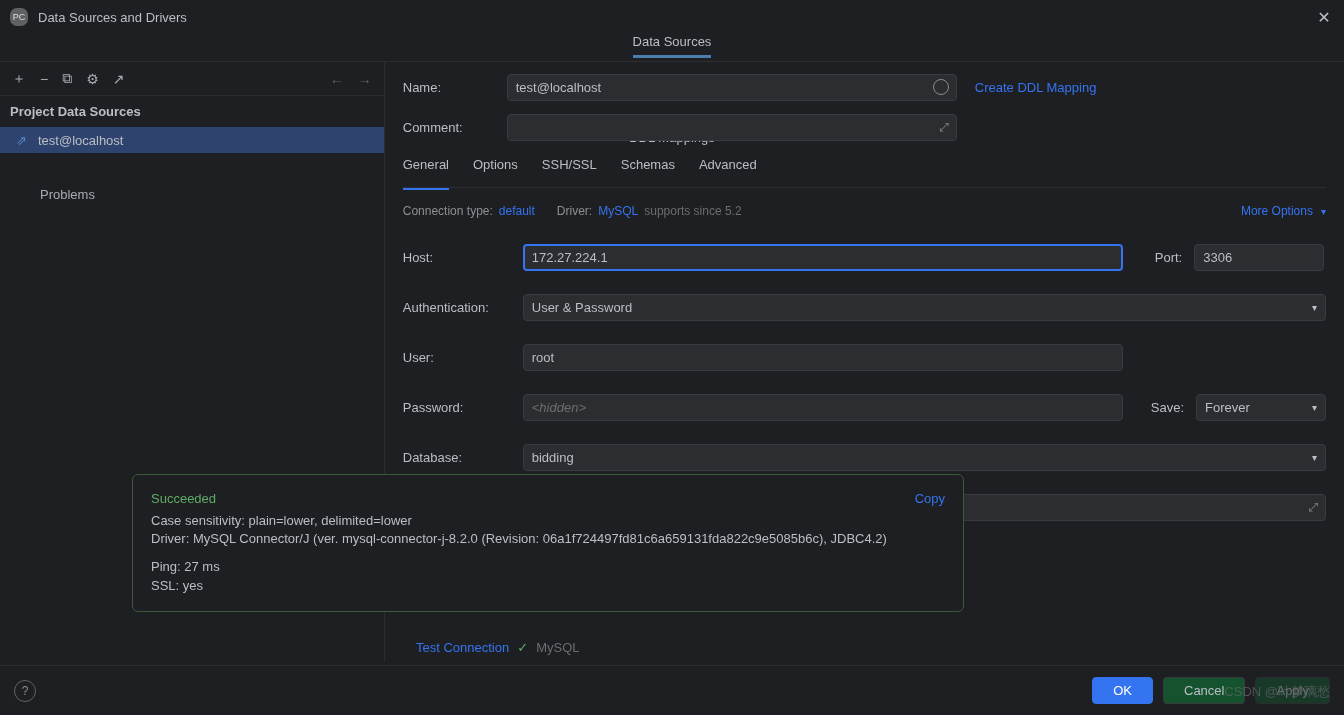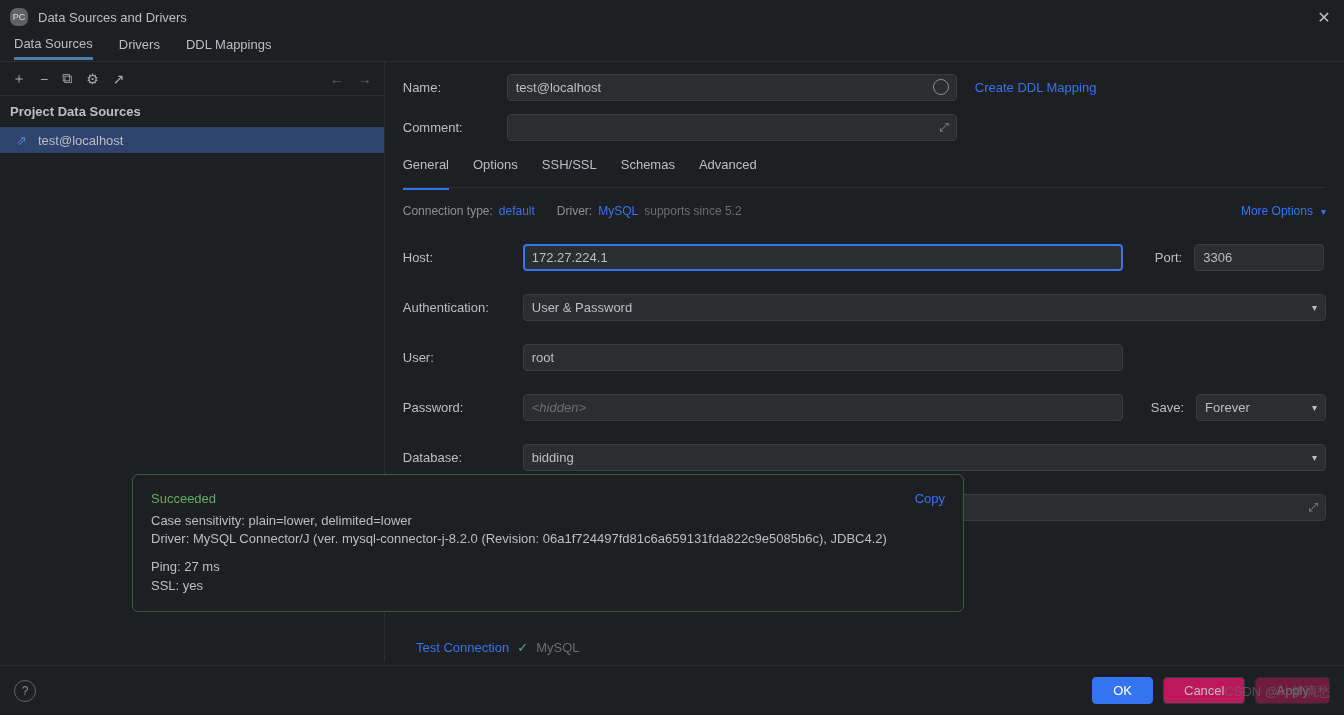--- a/index.html
+++ b/index.html
@@ -10,21 +10,21 @@
   color: #bcbec4;
   width: 1344px;
   height: 715px;
   overflow: hidden;
   position: relative;
 }
 .titlebar { display: flex; align-items: center; padding: 6px 10px; height: 34px; }
 .titlebar .appicon { width: 18px; height: 18px; background: #5f6163; border-radius: 7px; display: flex; align-items: center; justify-content: center; font-size: 9px; color: #ddd; margin-right: 10px; }
 .titlebar .title { flex: 1; color: #bcbec4; }
 .titlebar .close { font-size: 16px; color: #bcbec4; cursor: pointer; width: 20px; text-align: center; }
-.top-tabs { display: flex; gap: 26px; padding: 0 14px; height: 28px; align-items: center; border-bottom: 1px solid #2b2d30; }
+.top-tabs { display: flex; gap: 26px; padding: 0 14px; height: 28px; align-items: center; border-bottom: 1px solid #2b2d30; flex-direction: column; }
 .top-tabs .tab { color: #bcbec4; cursor: pointer; padding-bottom: 6px; }
 .top-tabs .tab.active { border-bottom: 3px solid #4a7fad; margin-bottom: -1px; }
 .main { display: flex; height: 600px; }
 .leftpane { width: 392px; border-right: 1px solid #2b2d30; display: flex; flex-direction: column; }
 .toolbar { display: flex; align-items: center; height: 34px; padding: 0 12px; gap: 14px; color: #a9abb1; border-bottom: 1px solid #2b2d30; }
 .toolbar .sp { flex: 1; }
 .toolbar .icon { font-size: 14px; cursor: pointer; }
 .section-header { padding: 8px 10px; color: #bcbec4; font-weight: 600; }
 .ds-item { display: flex; align-items: center; padding: 4px 16px; gap: 8px; height: 26px; }
 .ds-item.sel { background: #2e436e; }
@@ -54,21 +54,21 @@
 }
 .popup-top { display: flex; }
 .popup .succ { color: #5fad65; flex: 1; }
 .popup .copy { color: #3574f0; cursor: pointer; }
 .popup .body { margin-top: 6px; color: #bcbec4; line-height: 1.4; }
 .popup .body .spacer { height: 10px; }
 .edit-icon { color: #8a8c90; margin-left: 4px; font-size: 12px; }
 .footer { position: absolute; bottom: 0; left: 0; right: 0; height: 50px; display: flex; align-items: center; padding: 0 14px; gap: 10px; border-top: 1px solid #2b2d30; }
 .footer .help { width: 22px; height: 22px; border: 1px solid #5f6163; border-radius: 50%; display: flex; align-items: center; justify-content: center; color: #8a8c90; font-size: 12px; }
 .footer .sp { flex: 1; }
-.btn { padding: 5px 20px; border-radius: 4px; border: 1px solid #383b40; background: #be185d; color: #bcbec4; cursor: pointer; font-size: 13px; }
+.btn { padding: 5px 20px; border-radius: 4px; border: 1px solid #383b40; background: #14532d; color: #bcbec4; cursor: pointer; font-size: 13px; }
 .btn.primary { background: #3574f0; border-color: #3574f0; color: #fff; }
 .testconn { position: absolute; left: 416px; top: 640px; display: flex; align-items: center; gap: 8px; }
 .testconn .tc { color: #3574f0; cursor: pointer; }
 .testconn .chk { color: #5fad65; }
 .testconn .my { color: #6b6d71; }
 .watermark { position: absolute; right: 14px; bottom: 14px; color: #63656a; font-size: 13px; opacity: 0.7; pointer-events: none; }
 input.textinput { outline: none; }
 input.textinput::placeholder { color: #6b6d71; font-style: italic; }
 </style>
 </head>
@@ -98,20 +98,21 @@
       <span class="sp"></span>
       <span class="icon" style="opacity:.5">←</span>
       <span class="icon" style="opacity:.5">→</span>
     </div>
     <div class="section-header">Project Data Sources</div>
     <div class="ds-item sel">
       <span class="dsicon">⇗</span>
       <span>test@localhost</span>
     </div>
     <div style="height:26px"></div>
+    <div class="problems">Problems</div>
   </div>
 
   <div class="rightpane">
     <div class="row">
       <label class="lbl">Name:</label>
       <div style="position:relative;flex:0 0 450px">
         <input class="textinput" style="width: 100%; padding-right: 28px;" value="test@localhost">
         <div class="circle-icon" style="position:absolute;right:8px;top:50%;transform:translateY(-50%)"></div>
       </div>
       <span class="link" style="margin-left:6px">Create DDL Mapping</span>

